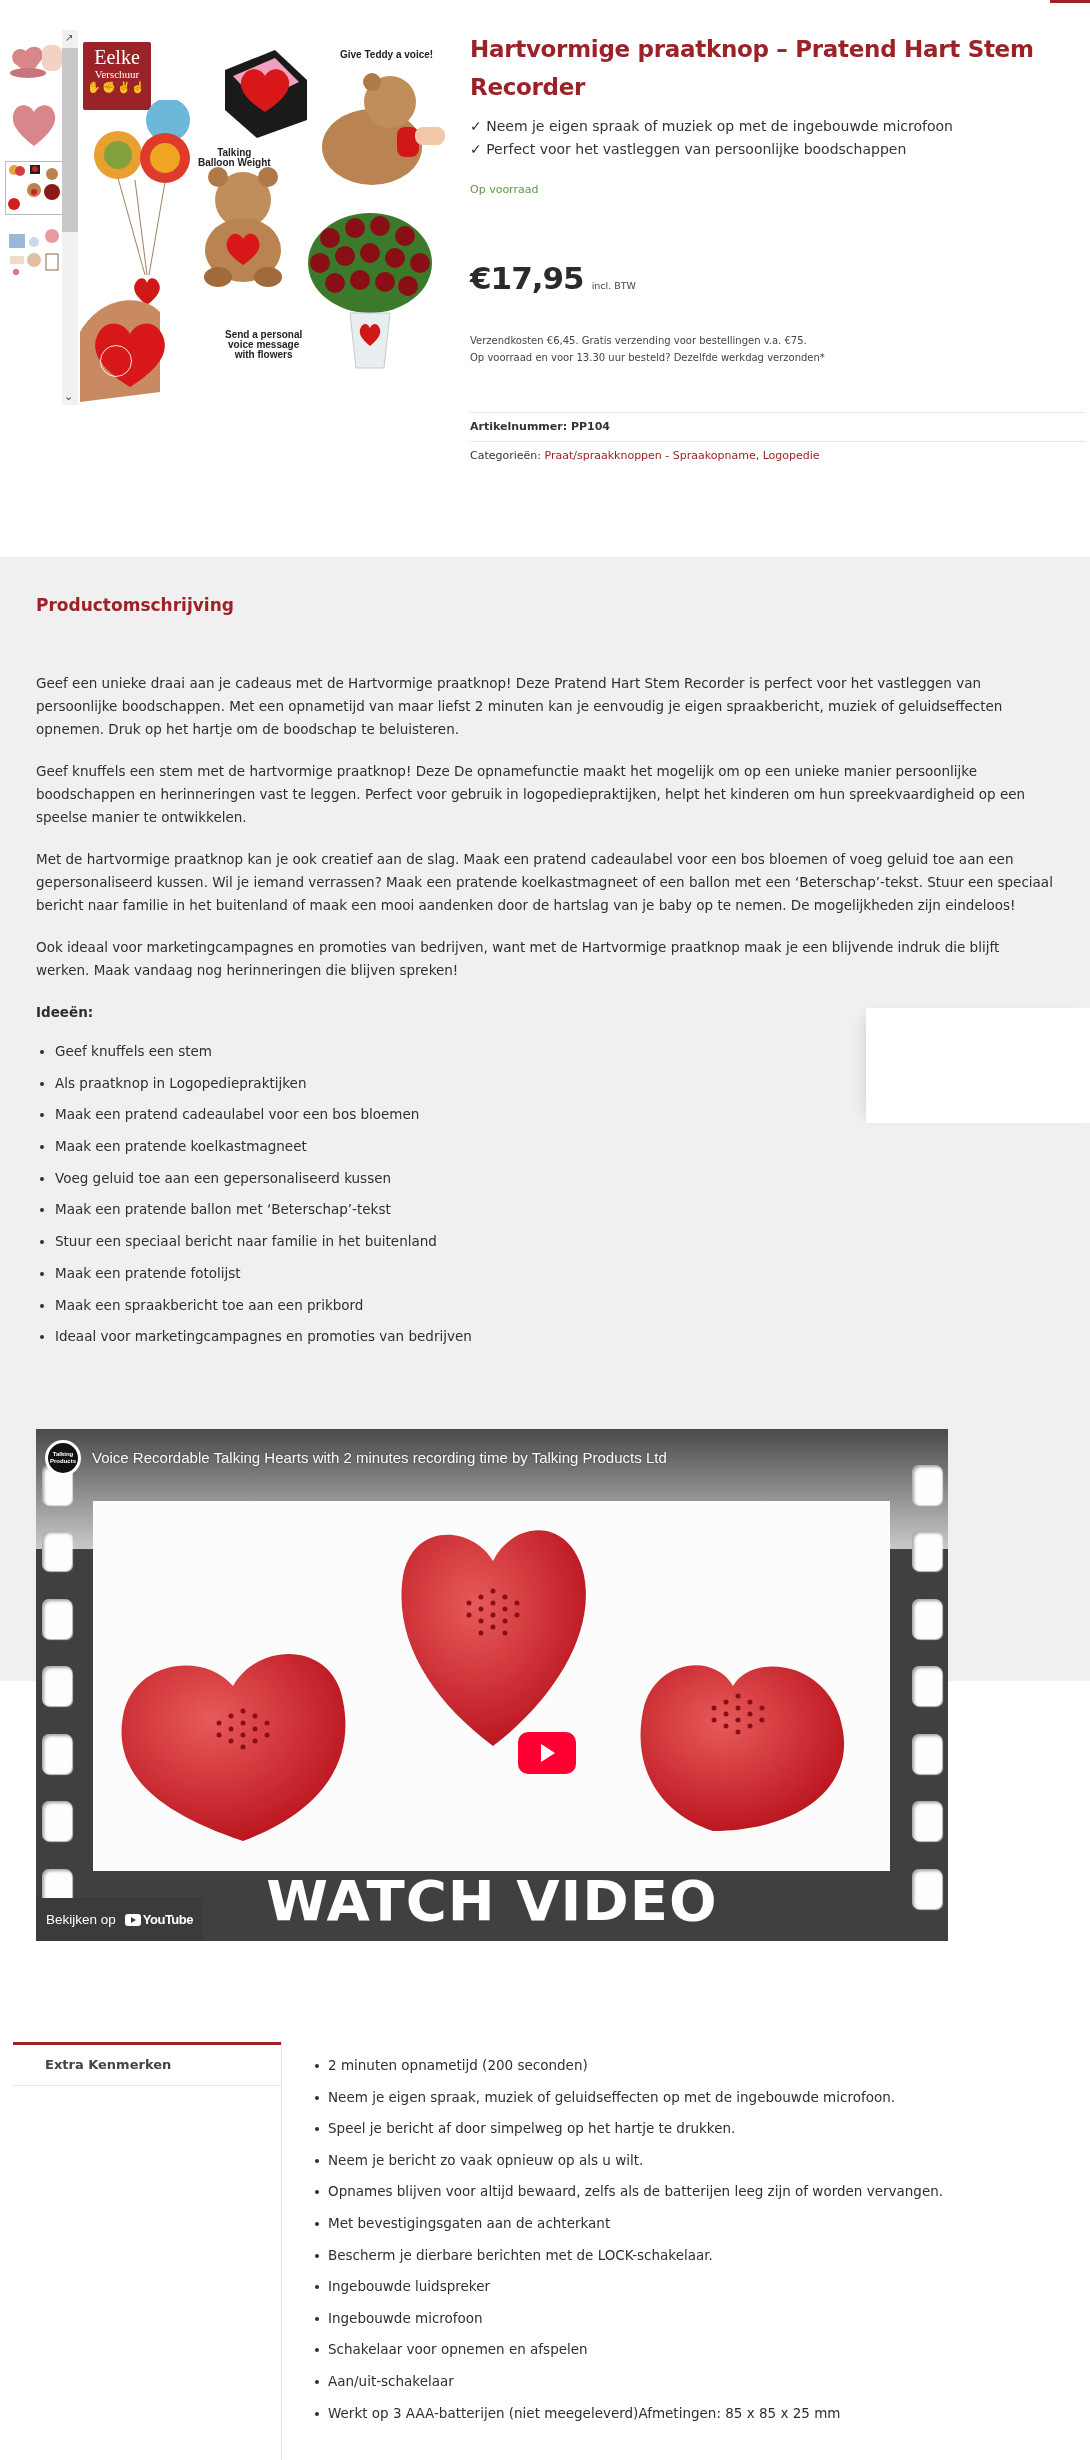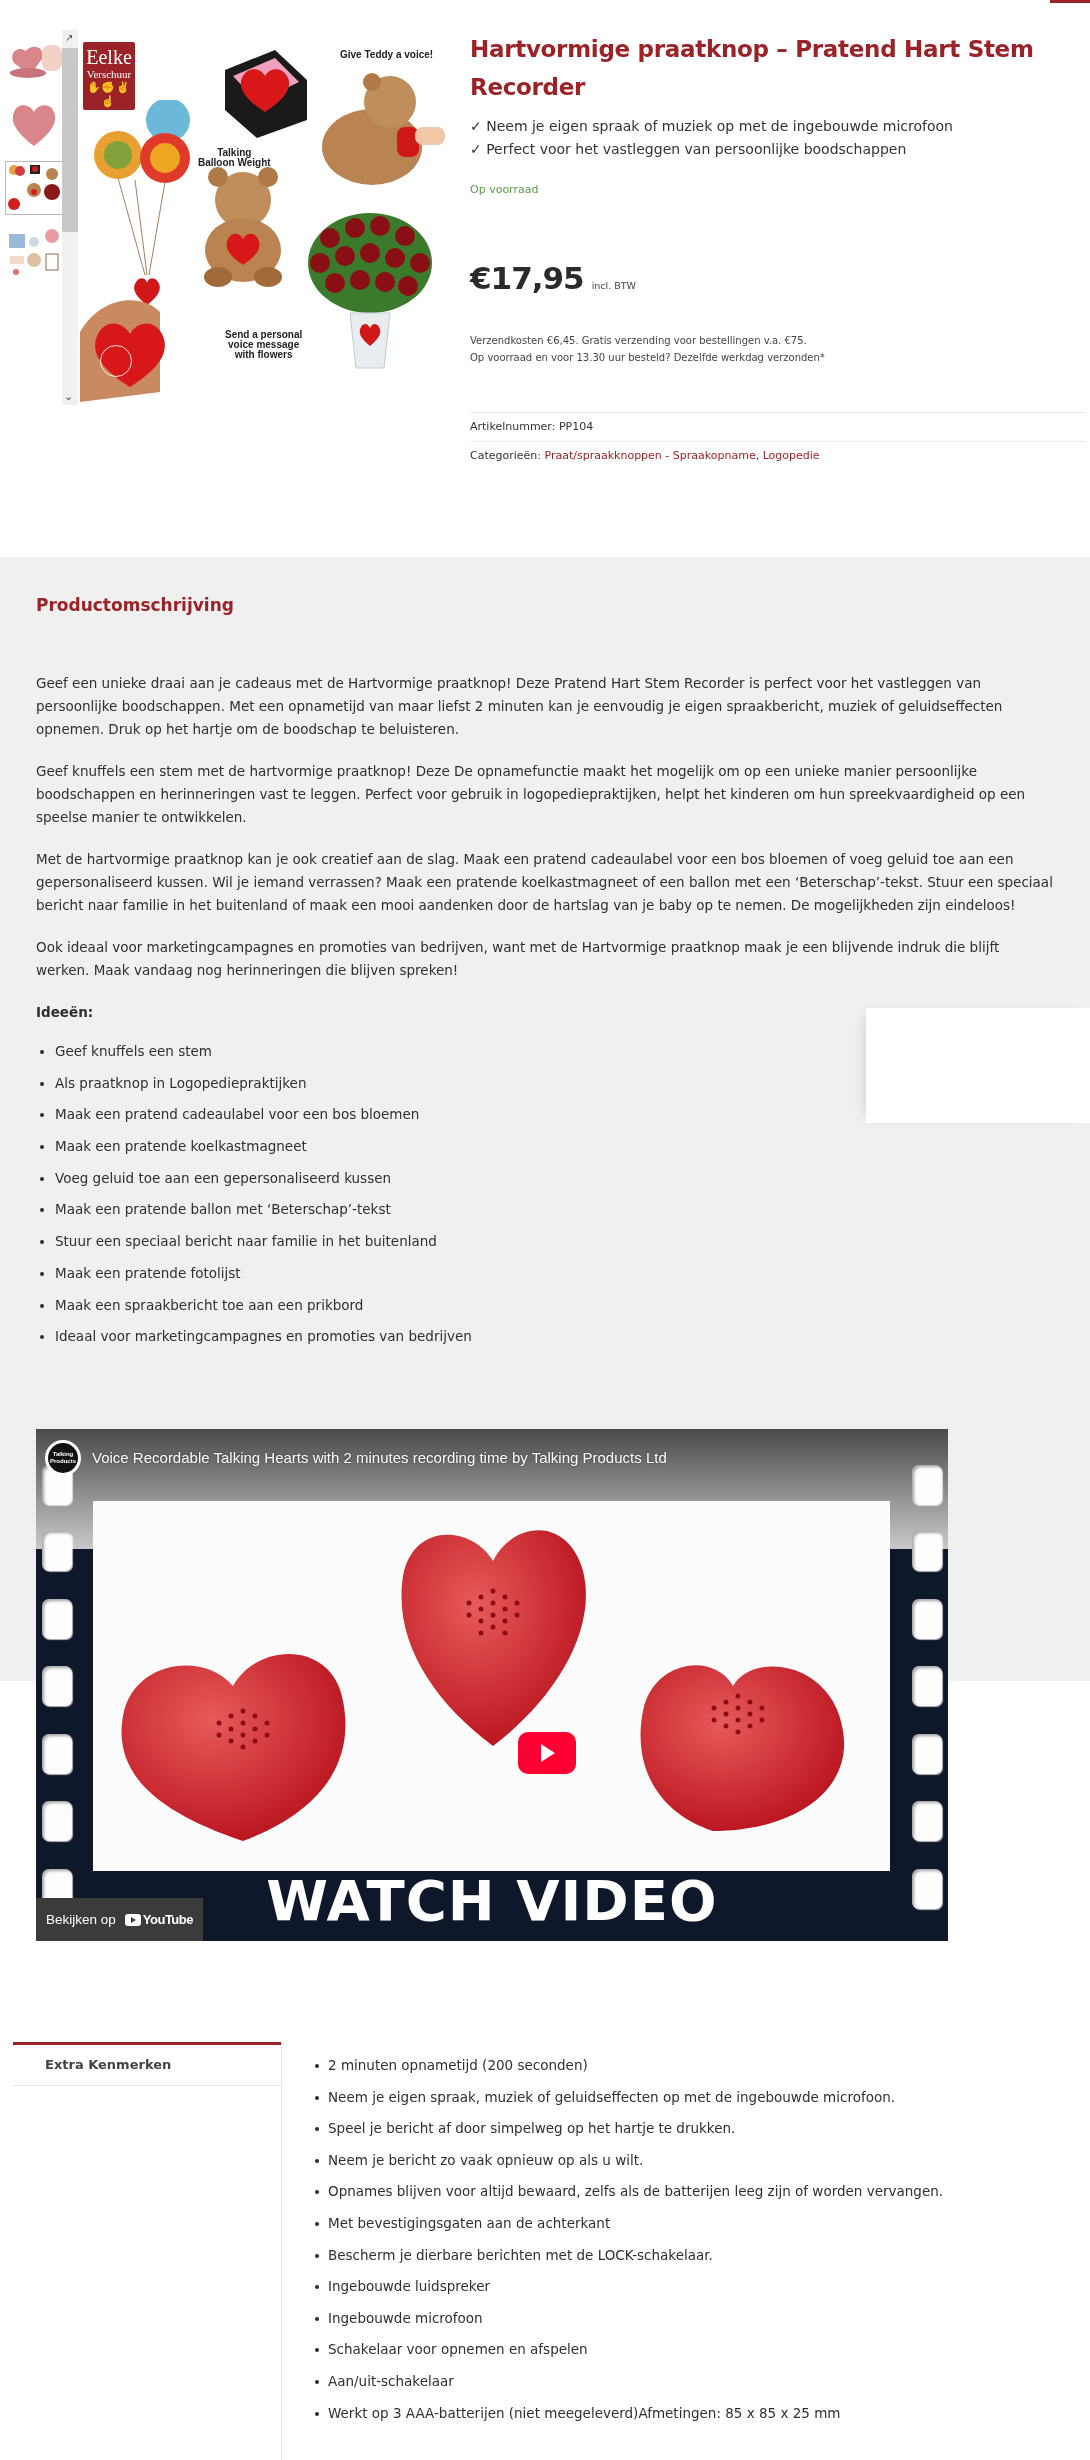--- a/index.html
+++ b/index.html
@@ -12,57 +12,57 @@
   .gallery { position: absolute; left: 0; top: 30px; width: 450px; height: 380px; }
   .thumbs { position: absolute; left: 4px; top: 0; width: 58px; height: 370px; }
   .thumb { position: absolute; left: 2px; width: 56px; height: 52px; overflow: hidden; background: #fff; }
   .thumb.active { outline: 1px solid #bbb; }
   .thumb-scroll { position: absolute; left: 62px; top: 0; width: 16px; height: 375px; background: #f1f1f1; }
   .thumb-scroll .up { position: absolute; top: 2px; left: 3px; font-size: 10px; color: #444; }
   .thumb-scroll .thumbbar { position: absolute; top: 18px; left: 0; width: 16px; height: 184px; background: #c8c8c8; }
   .thumb-scroll .down { position: absolute; bottom: 2px; left: 2px; font-size: 11px; color: #444; }
 
   .main-image { position: absolute; left: 80px; top: 0; width: 370px; height: 375px; background: #fff; overflow: hidden; }
-  .logo-badge { position: absolute; left: 3px; top: 12px; width: 52px; height: 68px; background: #9b2226; border-radius: 2px; color: #fff; text-align: center; font-family: "Liberation Serif", "DejaVu Serif", serif; }
+  .logo-badge { position: absolute; left: 3px; top: 12px; width: 68px; height: 68px; background: #9b2226; border-radius: 2px; color: #fff; text-align: center; font-family: "Liberation Serif", "DejaVu Serif", serif; }
   .logo-badge .l1 { font-size: 20px; line-height: 22px; margin-top: 4px; }
   .logo-badge .l2 { font-size: 11px; line-height: 12px; }
   .logo-badge .l3 { font-size: 11px; line-height: 14px; letter-spacing: 1px; }
   .img-caption { position: absolute; font-family: "Liberation Sans", sans-serif; font-weight: bold; font-size: 10px; color: #222; text-align: center; line-height: 10px; }
   .heart { position: absolute; }
   .zoom-btn { position: absolute; left: 20px; top: 315px; width: 32px; height: 32px; border: 1.5px solid rgba(255,255,255,0.85); border-radius: 50%; }
 
   
   .summary { position: absolute; left: 470px; top: 30px; width: 620px; }
   .product-title { font-family: "DejaVu Sans", sans-serif; font-weight: bold; color: #9b2226; font-size: 23px; line-height: 38px; letter-spacing: -0.3px; }
   .usp { margin-top: 9px; font-family: "DejaVu Sans", sans-serif; font-size: 14px; line-height: 23px; color: #333; }
   .stock { margin-top: 22px; font-family: "DejaVu Sans", sans-serif; font-size: 11px; color: #5a9a4a; }
   .price-row { position: absolute; top: 230px; left: 0; display: flex; align-items: baseline; }
   .price { font-family: "DejaVu Sans", sans-serif; font-weight: bold; font-size: 31px; color: #2b2b2b; letter-spacing: -1px; }
   .price-tax { font-family: "DejaVu Sans", sans-serif; font-size: 9.5px; color: #444; margin-left: 8px; }
   .shipping { position: absolute; top: 302px; left: 0; font-family: "DejaVu Sans", sans-serif; font-size: 10px; line-height: 17px; color: #444; }
   .meta { position: absolute; top: 382px; left: 0; width: 615px; font-family: "DejaVu Sans", sans-serif; font-size: 11px; color: #333; }
   .meta-row { border-top: 1px dotted #d8d8d8; padding: 7px 0 8px 0; line-height: 13px; }
   .meta-row .k { color: #333; }
-  .meta-row.sku { font-weight: normal; }
+  .meta-row.sku { font-weight: bold; }
   .meta-row a { color: #9b2226; text-decoration: none; }
 
   
   .desc-section { position: absolute; left: 0; top: 557px; width: 1090px; height: 1124px; background: #f0f0f0; }
   .desc-title { position: absolute; left: 36px; top: 38px; font-family: "DejaVu Sans", sans-serif; font-weight: bold; font-size: 17px; color: #9b2226; }
   .desc-body { position: absolute; left: 36px; top: 115px; width: 1020px; font-family: "DejaVu Sans", sans-serif; font-size: 13.5px; line-height: 23px; color: #2f2f2f; }
   .desc-body p { margin-bottom: 19px; }
   .desc-body .ideas-title { font-weight: bold; margin-bottom: 16px; }
   .ideas { list-style: none; padding-left: 0; }
   .ideas li { position: relative; padding-left: 19px; height: 31.7px; font-size: 13.5px; line-height: 23px; }
   .ideas li::before { content: ""; position: absolute; left: 4px; top: 10px; width: 4px; height: 4px; border-radius: 50%; background: #2f2f2f; }
 
   .side-box { position: absolute; left: 866px; top: 451px; width: 224px; height: 115px; background: #fff; box-shadow: -8px 0 14px -8px rgba(0,0,0,0.15); }
 
   
-  .video { position: absolute; left: 36px; top: 872px; width: 912px; height: 512px; background: #0f172a; overflow: hidden; }
+  .video { position: absolute; left: 36px; top: 872px; width: 912px; height: 512px; background: #404040; overflow: hidden; }
   .video-top-grad { position: absolute; left: 0; top: 0; width: 100%; height: 120px; background: linear-gradient(#4a4a4a, #c9c9c9); }
   .film-hole { position: absolute; width: 30px; height: 40px; background: #fdfdfd; border-radius: 7px; box-shadow: inset 2px 2px 3px rgba(0,0,0,0.35), 1px 1px 1px rgba(255,255,255,0.7); }
   .video-frame { position: absolute; left: 57px; top: 72px; width: 797px; height: 370px; background: #fcfcfc; overflow: hidden; }
   .channel-avatar { position: absolute; left: 9px; top: 11px; width: 36px; height: 36px; border-radius: 50%; background: #111; border: 3px solid #fff; color: #fff; font-size: 6px; font-weight: bold; text-align: center; line-height: 7px; padding-top: 8px; font-family: "Liberation Sans", sans-serif; }
   .video-title { position: absolute; left: 56px; top: 20px; font-family: "Liberation Sans", sans-serif; font-size: 15px; color: #fff; text-shadow: 0 0 2px rgba(0,0,0,0.5); white-space: nowrap; }
   .play-btn { position: absolute; left: 425px; top: 231px; width: 58px; height: 42px; background: #ff0033; border-radius: 10px; }
   .play-btn::after { content: ""; position: absolute; left: 23px; top: 12px; border-left: 14px solid #fff; border-top: 9px solid transparent; border-bottom: 9px solid transparent; }
   .watch-video { position: absolute; left: 0; width: 912px; top: 442px; text-align: center; font-family: "DejaVu Sans", sans-serif; font-weight: bold; font-size: 56px; color: #fff; letter-spacing: 1px; line-height: 60px; }
   .yt-bar { position: absolute; left: 0; top: 469px; width: 167px; height: 43px; background: #3b3b3b; display: flex; align-items: center; padding-left: 10px; }
   .yt-bar .lbl { font-family: "Liberation Sans", sans-serif; font-size: 13.5px; color: #fff; }

